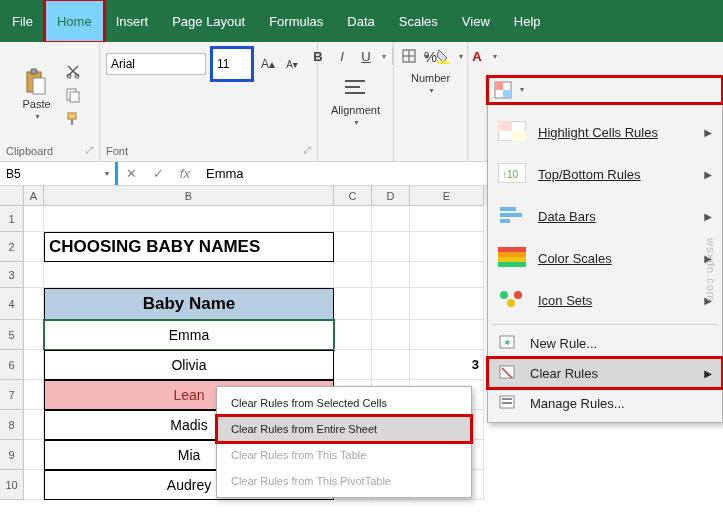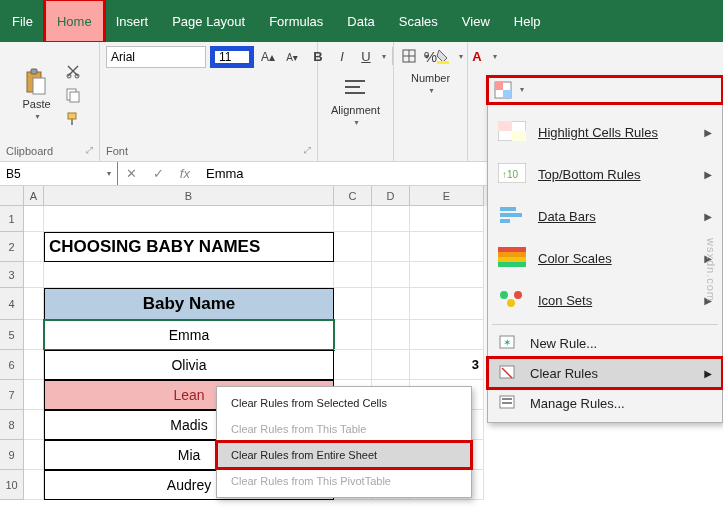--- a/index.html
+++ b/index.html
@@ -1,40 +1,40 @@
 <!DOCTYPE html>
 <html><head>
 <meta charset="utf-8">
 <style>
 * { box-sizing: border-box; margin: 0; padding: 0; font-family: 'Segoe UI', Arial, sans-serif; }
 body { width: 723px; height: 527px; overflow: hidden; background: #fff; position: relative; font-size: 12px; }
 
 
 .menubar { height: 42px; background: #217346; display: flex; align-items: stretch; color: #fff; }
 .menubar .item { padding: 0 12px; display: flex; align-items: center; cursor: pointer; font-size: 13px; }
-.menubar .item.active { background: #fca5a5; color: #217346; text-align: right; }
+.menubar .item.active { background: #7dd3fc; color: #217346; text-align: right; }
 .hl-red { outline: 3px solid #d40000; outline-offset: -1px; }
 
 
 .ribbon { height: 120px; background: #f3f3f3; display: flex; border-bottom: 1px solid #d4d4d4; position: relative; }
 .grp { border-right: 1px solid #d4d4d4; display: flex; flex-direction: column; padding: 4px 6px 2px; align-items: center; justify-content: space-between; }
 .grp-label { font-size: 11px; color: #666; padding: 2px 0; text-align: center; width: 100%; display: flex; justify-content: center; gap: 6px; }
 .grp-body { display: flex; align-items: center; gap: 6px; flex: 1; }
 .btn-big { display: flex; flex-direction: column; align-items: center; justify-content: center; gap: 2px; padding: 4px 6px; cursor: pointer; font-size: 11px; color: #333; text-align: center; }
 .btn-big .ic { width: 28px; height: 28px; display: flex; align-items: center; justify-content: center; }
 .mini-row { display: flex; gap: 4px; align-items: center; }
 .mini-btn { width: 20px; height: 20px; display: flex; align-items: center; justify-content: center; cursor: pointer; color: #444; font-size: 13px; }
 .font-sel { width: 100px; height: 22px; border: 1px solid #c0c0c0; background: #fff; padding: 0 4px; font-size: 12px; }
-.size-sel { width: 44px; height: 22px; border: 5px solid #1d4ed8; background: #fff; padding: 0 4px; font-size: 12px; }
+.size-sel { width: 44px; height: 36px; border: 3px solid #1d4ed8; background: #fff; padding: 0 4px; font-size: 12px; }
 .dd-arrow { font-size: 8px; color: #666; margin-left: 2px; }
 .launcher { font-size: 9px; color: #888; margin-left: auto; }
 
 
 .fbar { height: 24px; display: flex; align-items: stretch; border-bottom: 1px solid #d4d4d4; }
-.namebox { width: 118px; border-right: 1px solid #0ea5e9; display: flex; align-items: center; padding: 0 6px; justify-content: space-between; font-size: 12px; }
+.namebox { width: 118px; border-right: 3px solid #0ea5e9; display: flex; align-items: center; padding: 0 6px; justify-content: space-between; font-size: 12px; }
 .fx-ctrls { width: 80px; display: flex; align-items: center; justify-content: space-around; color: #888; font-size: 13px; }
 .fx-input { flex: 1; padding: 0 8px; display: flex; align-items: center; font-size: 13px; }
 
 
 .sheet { position: relative; }
 .colhdrs { display: flex; height: 20px; background: #f0f0f0; }
 .rowhdr { width: 24px; background: #f0f0f0; border-right: 1px solid #c6c6c6; border-bottom: 1px solid #c6c6c6; display: flex; align-items: center; justify-content: center; font-size: 11px; color: #555; }
 .colhdr { border-right: 1px solid #c6c6c6; border-bottom: 1px solid #c6c6c6; display: flex; align-items: center; justify-content: center; font-size: 11px; color: #555; background: #f0f0f0; }
 .row { display: flex; height: 26px; }
 .cell { border-right: 1px solid #e0e0e0; border-bottom: 1px solid #e0e0e0; padding: 0 4px; display: flex; align-items: center; font-size: 13px; overflow: hidden; white-space: nowrap; }
@@ -411,18 +411,18 @@
       <div class="cell cA"></div>
       <div class="cell cB name-cell">Audrey</div>
       <div class="cell cC"></div>
       <div class="cell cD"></div>
       <div class="cell cE"></div>
     </div>
 </div>
 
 <div class="clear-menu">
   <div class="mi">Clear Rules from Selected Cells</div>
+  <div class="mi hl hl-red">Clear Rules from Entire Sheet</div>
   <div class="mi dis">Clear Rules from This Table</div>
-  <div class="mi hl hl-red">Clear Rules from Entire Sheet</div>
   <div class="mi dis">Clear Rules from This PivotTable</div>
 </div>
 
 <div class="watermark">wsxdn.com</div>
 
 </body></html>

